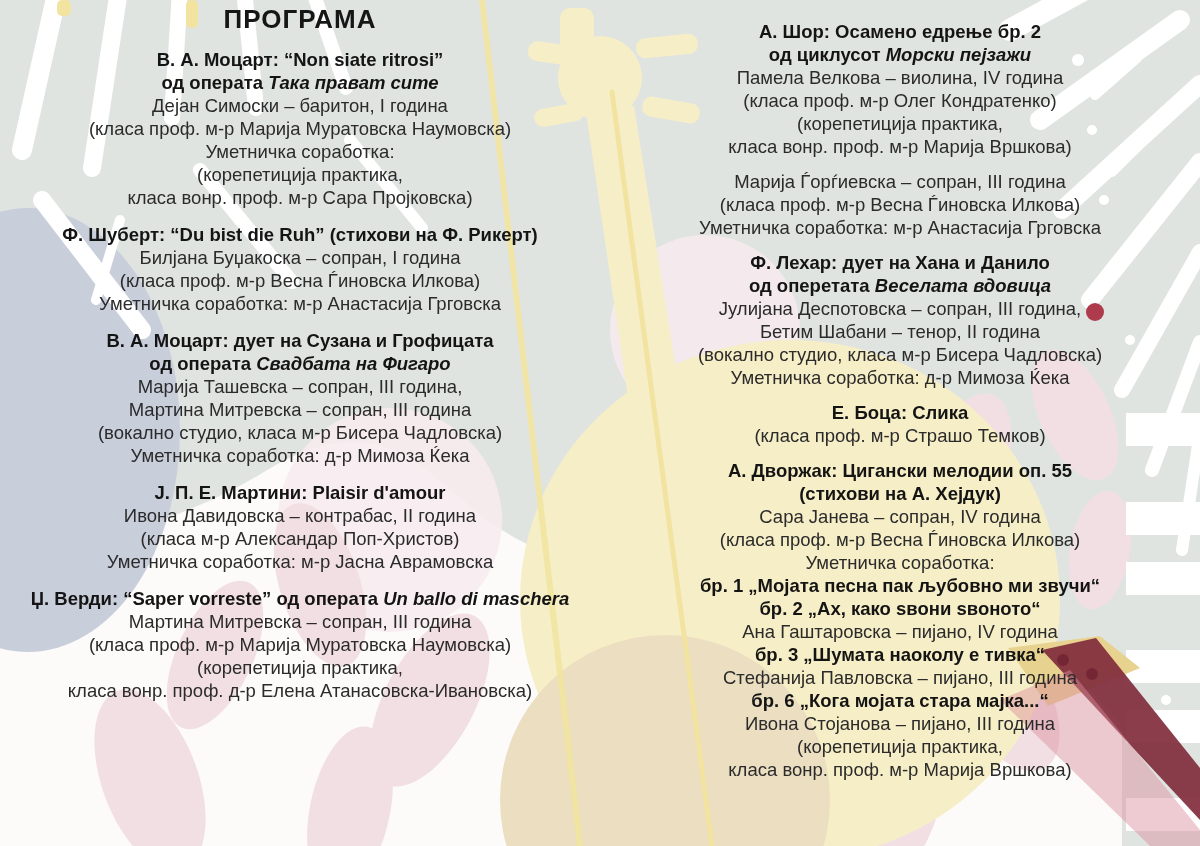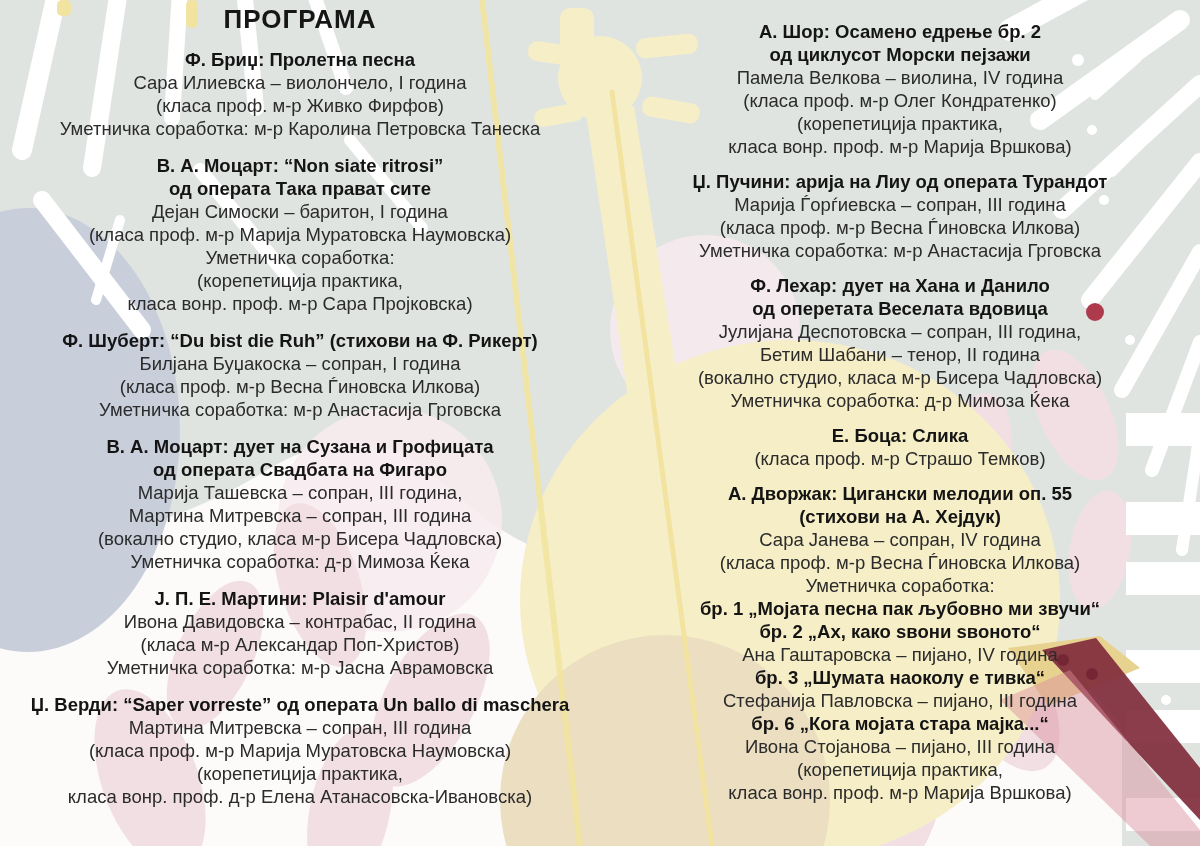--- a/index.html
+++ b/index.html
@@ -16,21 +16,21 @@
     height:23px;line-height:23px;font-size:26px;font-weight:700;
     letter-spacing:1px;color:#161616;margin-bottom:17px;
   }
   .col-left .entry{margin-bottom:14px;}
   .col-right .entry{margin-bottom:12px;}
   .line{
     height:23px;line-height:23px;font-size:18.5px;color:#2B2B2B;
     white-space:nowrap;
   }
   .b{font-weight:700;color:#141414;}
-  .i{}
+  .i{font-style:italic;}
 </style>
 </head>
 <body>
 
 <svg id="art" width="1200" height="846" viewBox="0 0 1200 846">
   <rect width="1200" height="846" fill="#FCFBF9" style="fill: rgb(252, 251, 249);"></rect>
   <path d="M0 0 H1200 V846 H1122 L1122 726 C1064 652 982 600 900 564 C798 518 708 522 624 550 C544 576 490 524 432 474 C380 430 324 434 264 472 C184 522 86 544 0 562 Z" fill="#E0E4E1" style="fill: rgb(224, 228, 225);"></path>
   <ellipse cx="28" cy="430" rx="152" ry="222" fill="#C9CEDB" style="fill: rgb(201, 206, 219);"></ellipse>
 
   <g stroke="#FFFFFF" stroke-linecap="round" fill="none" style="stroke: rgb(255, 255, 255);">
@@ -118,26 +118,20 @@
   </g>
   <polygon points="1042,650 1096,638 1200,768 1200,820" fill="#7E2838" opacity="0.9" style="fill: rgb(126, 40, 56);"></polygon>
   <circle cx="1166" cy="700" r="5" fill="#FFFFFF"></circle>
   <polygon points="1000,700 1070,670 1200,830 1200,846 1150,846" fill="#D98C9B" opacity="0.45" style="fill: rgb(217, 140, 155);"></polygon>
 </svg>
 
 <div class="col col-left">
   <div class="page-title">ПРОГРАМА</div>
   <div class="entries">
       <div class="entry">
-        <div class="line"><span class="b">Ф. Бриџ: Пролетна песна</span></div>
-        <div class="line"><span>Сара Илиевска – виолончело, I година</span></div>
-        <div class="line"><span>(класа проф. м-р Живко Фирфов)</span></div>
-        <div class="line"><span>Уметничка соработка: м-р Каролина Петровска Танеска</span></div>
-      </div>
-      <div class="entry">
         <div class="line"><span class="b">В. А. Моцарт: “Non siate ritrosi”</span></div>
         <div class="line"><span class="b">од операта </span><span class="b i">Така прават сите</span></div>
         <div class="line"><span>Дејан Симоски – баритон, I година</span></div>
         <div class="line"><span>(класа проф. м-р Марија Муратовска Наумовска)</span></div>
         <div class="line"><span>Уметничка соработка:</span></div>
         <div class="line"><span>(корепетиција практика,</span></div>
         <div class="line"><span>класа вонр. проф. м-р Сара Пројковска)</span></div>
       </div>
       <div class="entry">
         <div class="line"><span class="b">Ф. Шуберт: “Du bist die Ruh” (стихови на Ф. Рикерт)</span></div>
@@ -173,21 +167,20 @@
   <div class="entries">
       <div class="entry">
         <div class="line"><span class="b">А. Шор: Осамено едрење бр. 2</span></div>
         <div class="line"><span class="b">од циклусот </span><span class="b i">Морски пејзажи</span></div>
         <div class="line"><span>Памела Велкова – виолина, IV година</span></div>
         <div class="line"><span>(класа проф. м-р Олег Кондратенко)</span></div>
         <div class="line"><span>(корепетиција практика,</span></div>
         <div class="line"><span>класа вонр. проф. м-р Марија Вршкова)</span></div>
       </div>
       <div class="entry">
-        <div class="line"><span class="b">Џ. Пучини: арија на Лиу од операта </span><span class="b i">Турандот</span></div>
         <div class="line"><span>Марија Ѓорѓиевска – сопран, III година</span></div>
         <div class="line"><span>(класа проф. м-р Весна Ѓиновска Илкова)</span></div>
         <div class="line"><span>Уметничка соработка: м-р Анастасија Грговска</span></div>
       </div>
       <div class="entry">
         <div class="line"><span class="b">Ф. Лехар: дует на Хана и Данило</span></div>
         <div class="line"><span class="b">од оперетата </span><span class="b i">Веселата вдовица</span></div>
         <div class="line"><span>Јулијана Деспотовска – сопран, III година,</span></div>
         <div class="line"><span>Бетим Шабани – тенор, II година</span></div>
         <div class="line"><span>(вокално студио, класа м-р Бисера Чадловска)</span></div>

